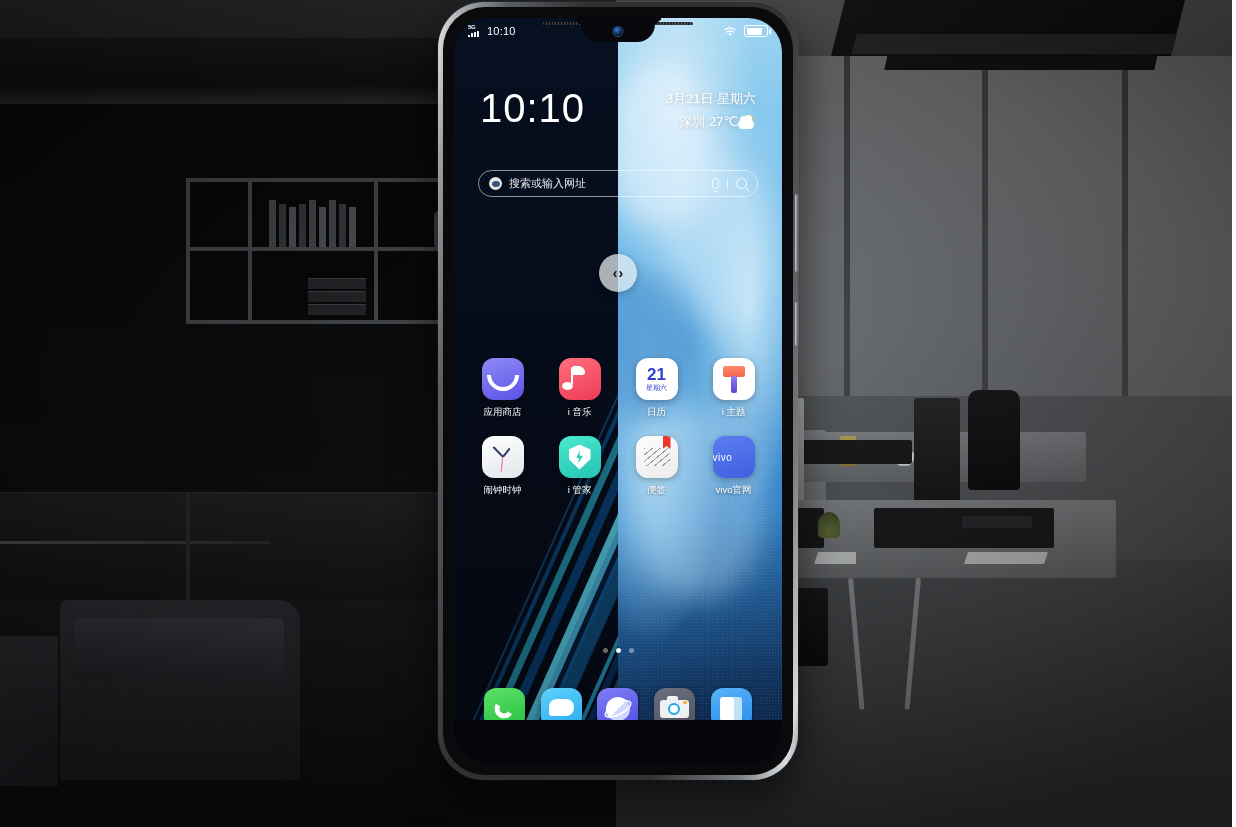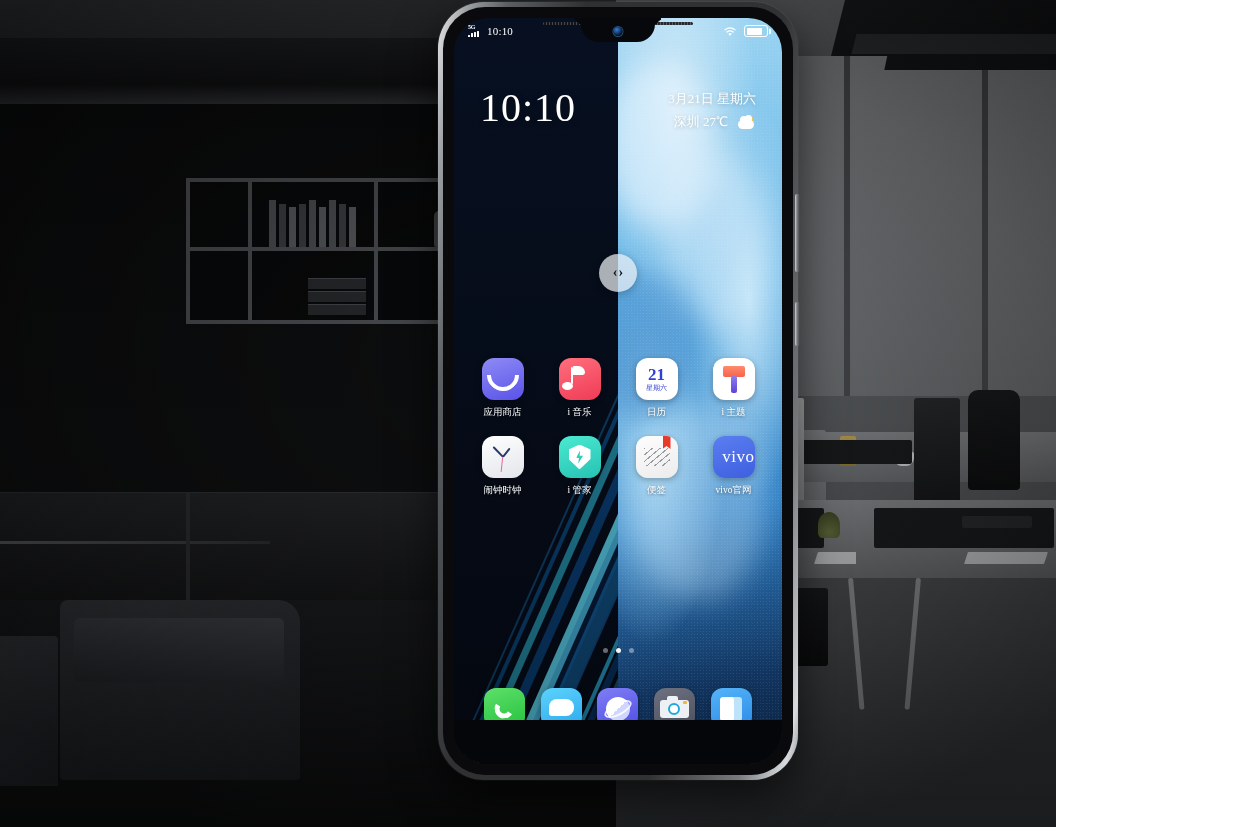--- a/index.html
+++ b/index.html
@@ -5,24 +5,23 @@
   * { box-sizing: border-box; margin: 0; padding: 0; }
   html, body {
     width: 1236px; height: 827px;
     overflow: hidden;
     font-family: "Liberation Sans", "DejaVu Sans", sans-serif;
   }
 
   
   #scene {
     position: relative;
-    width: 1056px; height: 827px;
+    width: 1232px; height: 827px;
     background: #2b2d2f;
     overflow: hidden;
-    font-family: Liberation Serif, serif;
   }
 
   
   .room-left {
     position: absolute; left: 0; top: 0; width: 620px; height: 827px;
     background: linear-gradient(180deg,#1b1d1e 0%,#141516 40%,#0d0e0f 100%);
     overflow: hidden;
   }
   .ceiling-left {
     position: absolute; left: -10px; top: 0; width: 640px; height: 46px;
@@ -289,21 +288,21 @@
     position:absolute; left:0; top:70px; width:100%;
     display:flex; justify-content:space-between; align-items:flex-start;
     padding:0 26px;
     color:#fff;
   }
   .big-clock{
     font-size:40px; font-weight:300; letter-spacing:1px; line-height:1;
     text-shadow:0 1px 6px rgba(0,0,0,.35);
   }
   .wx{ text-align:center; font-size:13px; line-height:1.75; text-shadow:0 1px 4px rgba(0,0,0,.25); }
-  .wx .l2{ display:flex; align-items:center; justify-content:flex-end; gap:10px;}
+  .wx .l2{ display:flex; align-items:center; justify-content:flex-end; gap:0;}
   .wx-ico{ position:relative; width:18px; height:14px; }
   .wx-sun{ position:absolute; right:3px; top:0; width:9px; height:9px; border-radius:50%;
            background:radial-gradient(circle,#ffe066,#ffb02e); }
   .wx-cloud{ position:absolute; left:0; bottom:0; width:16px; height:9px; border-radius:6px; background:#fff; }
   .wx-cloud::before{content:"";position:absolute;left:2px;top:-4px;width:8px;height:8px;border-radius:50%;background:#fff;}
   .wx-cloud::after{content:"";position:absolute;left:7px;top:-5px;width:7px;height:7px;border-radius:50%;background:#fff;}
 
   
   .searchbar{
     position:absolute; left:24px; right:24px; top:152px; height:27px;
@@ -378,21 +377,21 @@
   .ic-guard{ background:linear-gradient(160deg,#4bead0,#26c2b4); }
   .ic-guard .sh{position:absolute;left:50%;top:50%;transform:translate(-50%,-50%);width:22px;height:25px;background:#fff;
     clip-path:polygon(50% 0,100% 20%,100% 58%,50% 100%,0 58%,0 20%);}
   .ic-guard .bolt{position:absolute;left:50%;top:50%;transform:translate(-50%,-50%);width:7px;height:13px;background:#2ecdbc;
     clip-path:polygon(58% 0,0 58%,42% 58%,32% 100%,100% 40%,52% 40%);}
   .ic-note{ background:linear-gradient(160deg,#fdfdfd,#ececec); }
   .ic-note .lines{position:absolute;left:8px;top:12px;width:26px;height:18px;
     background:repeating-linear-gradient(140deg,rgba(40,40,60,.55) 0 1px,transparent 1px 5px);opacity:.8;}
   .ic-note .bm{position:absolute;right:7px;top:0;width:8px;height:13px;background:#e8392b;clip-path:polygon(0 0,100% 0,100% 100%,50% 76%,0 100%);}
   .ic-vivo{ background:linear-gradient(160deg,#5b7ef0,#3f5fe0); }
-  .ic-vivo .w{position:absolute;left:0;right:0;top:50%;transform:translateY(-50%);text-align:right;color:#fff;font-size:17px;letter-spacing:.5px;font-weight:500;}
+  .ic-vivo .w{position:absolute;left:0;right:0;top:50%;transform:translateY(-50%);text-align:left;color:#fff;font-size:10px;letter-spacing:.5px;font-weight:500;}
   .ic-album{ background:#ffffff; }
   .ic-album .sky{position:absolute;left:6px;top:8px;width:30px;height:26px;border-radius:4px;background:linear-gradient(180deg,#bfe4f7,#9ed4f0 45%,#e8b27f 46%,#d6954f 100%);}
   .ic-album .sun{position:absolute;left:11px;top:12px;width:6px;height:6px;border-radius:50%;background:#fff;}
 
   
   .dots{
     position:absolute; left:0; right:0; top:630px;
     display:flex; justify-content:center; gap:8px;
   }
   .dots i{ width:5px;height:5px;border-radius:50%;background:rgba(255,255,255,.4); }
@@ -613,20 +612,28 @@
             <div class="l2">
               <span>深圳 27℃</span>
               <span class="wx-ico">
                 <span class="wx-sun"></span>
                   <span class="wx-cloud"></span>
               </span>
             </div>
           </div>
         </div>
 
+        <div class="searchbar">
+          <span class="paw"></span>
+          <span>搜索或输入网址</span>
+          <span class="sb-spacer"></span>
+          <span class="mic"></span>
+          <span class="divider-v"></span>
+          <span class="mag"></span>
+        </div>
 
         <div class="split-handle">
           <span>‹</span>
           <span>›</span>
         </div>
 
         <div class="appgrid" id="appgrid">
             <div class="app">
               <div class="ico ic-store"></div>
               <div class="app-label">应用商店</div>

